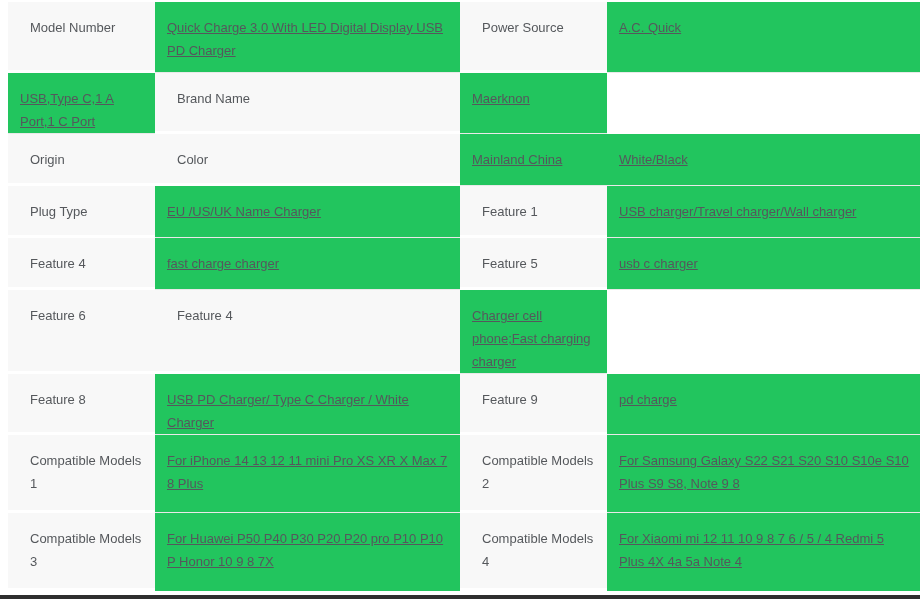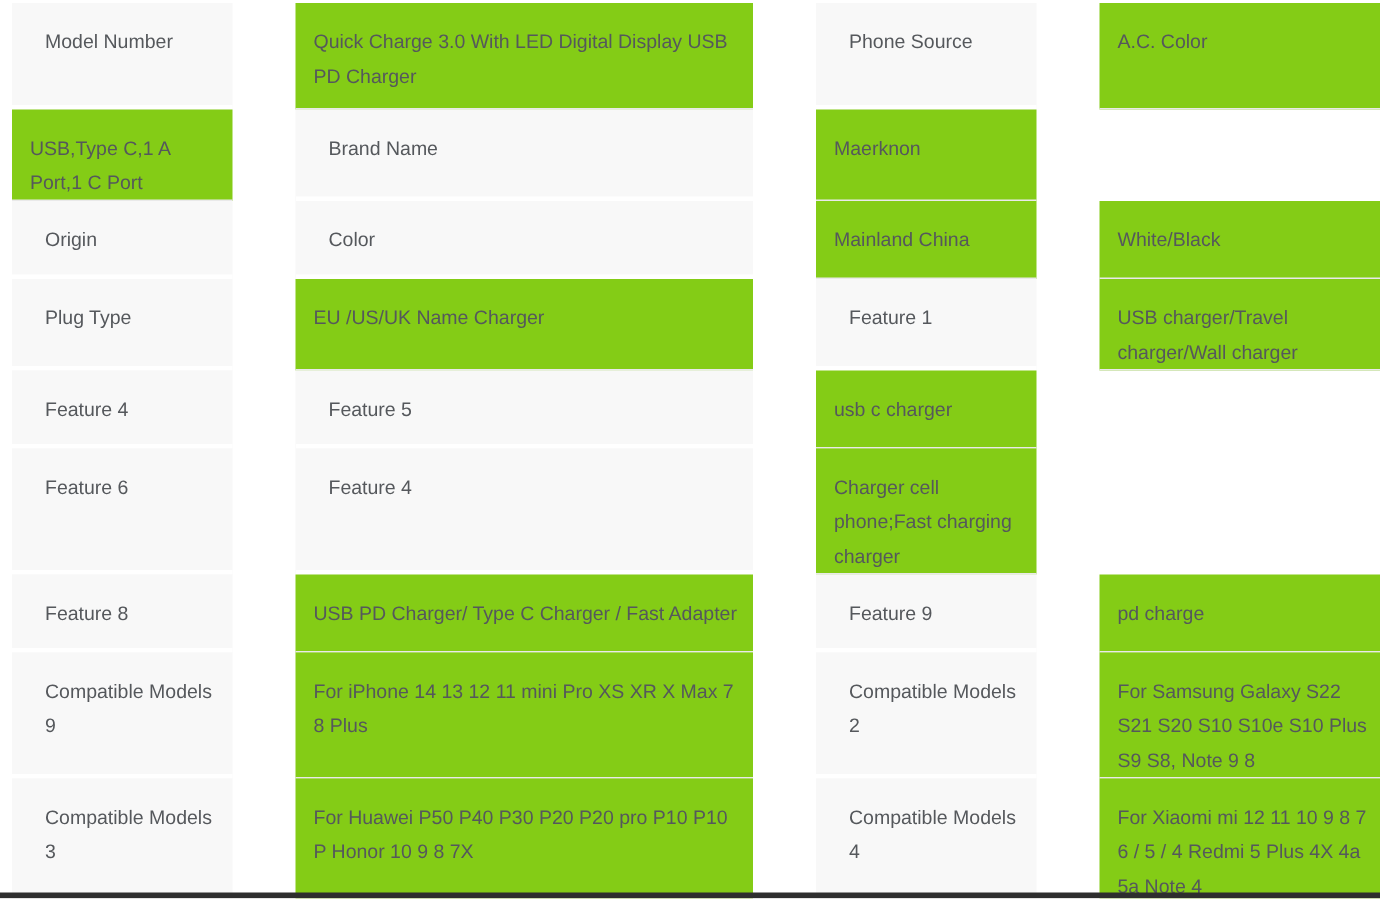--- a/index.html
+++ b/index.html
@@ -13,60 +13,60 @@
     overflow:hidden;
     background:var(--background,#ffffff);
   }
   .spec-table{
     margin:2px 0 0 8px;
     width:912px;
   }
   .row{
     display:grid;
     grid-template-columns:147px 305px 147px 1fr;
-    gap:42px;
   }
   .cell{
     box-sizing:border-box;
     font-size:13px;
     line-height:23px;
     color:var(--text,#55585c);
     min-height:52px;
   }
   .row--first .cell{min-height:71px;}
   .row--tall  .cell{min-height:78px;}
   .cell--label{
     background:var(--label-bg,#f8f8f8);
     box-shadow:inset 0 -3px 0 0 #ffffff;
     padding:14px 10px 0 22px;
   }
   .cell--value{
-    background:#84cc16;
+    background:#22c55e;
     border-bottom:1px solid var(--divider,#e9e9e9);
     padding:14px 8px 0 12px;
+    text-decoration:underline;
   }
   .row:last-child .cell--value{border-bottom:none;}
   .bottom-bar{
     position:absolute;
     left:0;bottom:0;
     width:100%;height:4px;
     background:var(--bottom-bar,#2e2e2e);
   }
 </style>
 </head>
 <body>
 
 <div class="page">
   <div class="spec-table">
 
     <div class="row row--first">
       <div class="cell cell--label">Model Number</div>
       <div class="cell cell--value">Quick Charge 3.0 With LED Digital Display USB PD Charger</div>
-      <div class="cell cell--label">Phone Source</div>
-      <div class="cell cell--value">A.C. Color</div>
+      <div class="cell cell--label">Power Source</div>
+      <div class="cell cell--value">A.C. Quick</div>
     </div>
 
     <div class="row">
       <div class="cell cell--value">USB,Type C,1 A Port,1 C Port</div>
       <div class="cell cell--label">Brand Name</div>
       <div class="cell cell--value">Maerknon</div>
     </div>
 
     <div class="row">
       <div class="cell cell--label">Origin</div>
@@ -78,39 +78,40 @@
     <div class="row">
       <div class="cell cell--label">Plug Type</div>
       <div class="cell cell--value">EU /US/UK Name Charger</div>
       <div class="cell cell--label">Feature 1</div>
       <div class="cell cell--value">USB charger/Travel charger/Wall charger</div>
     </div>
 
 
     <div class="row">
       <div class="cell cell--label">Feature 4</div>
+      <div class="cell cell--value">fast charge charger</div>
       <div class="cell cell--label">Feature 5</div>
       <div class="cell cell--value">usb c charger</div>
     </div>
 
     <div class="row">
       <div class="cell cell--label">Feature 6</div>
       <div class="cell cell--label">Feature 4</div>
       <div class="cell cell--value">Charger cell phone;Fast charging charger</div>
     </div>
 
     <div class="row">
       <div class="cell cell--label">Feature 8</div>
-      <div class="cell cell--value">USB PD Charger/ Type C Charger / Fast Adapter</div>
+      <div class="cell cell--value">USB PD Charger/ Type C Charger / White Charger</div>
       <div class="cell cell--label">Feature 9</div>
       <div class="cell cell--value">pd charge</div>
     </div>
 
     <div class="row row--tall">
-      <div class="cell cell--label">Compatible Models 9</div>
+      <div class="cell cell--label">Compatible Models 1</div>
       <div class="cell cell--value">For iPhone 14 13 12 11 mini Pro XS XR X Max 7 8 Plus</div>
       <div class="cell cell--label">Compatible Models 2</div>
       <div class="cell cell--value">For Samsung Galaxy S22 S21 S20 S10 S10e S10 Plus S9 S8, Note 9 8</div>
     </div>
 
     <div class="row row--tall">
       <div class="cell cell--label">Compatible Models 3</div>
       <div class="cell cell--value">For Huawei P50 P40 P30 P20 P20 pro P10 P10 P Honor 10 9 8 7X</div>
       <div class="cell cell--label">Compatible Models 4</div>
       <div class="cell cell--value">For Xiaomi mi 12 11 10 9 8 7 6 / 5 / 4 Redmi 5 Plus 4X 4a 5a Note 4</div>

